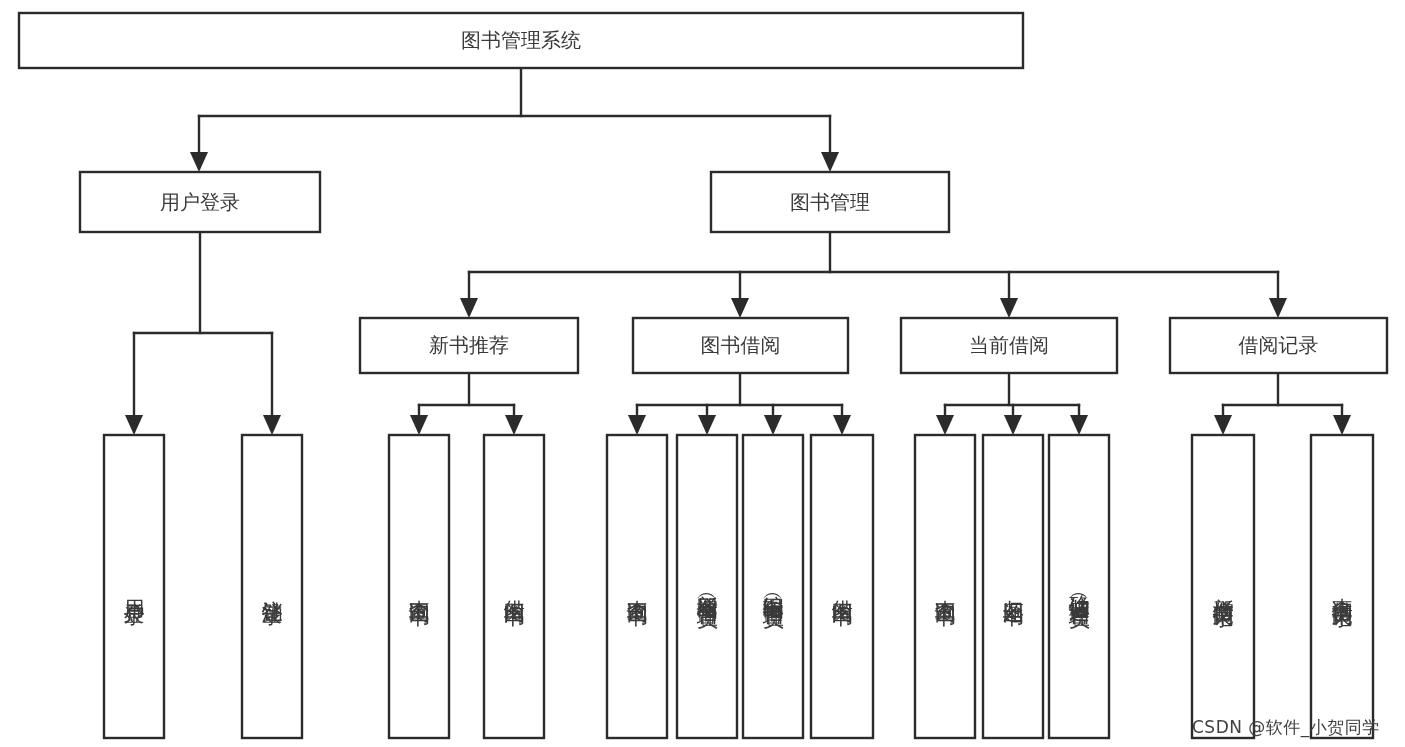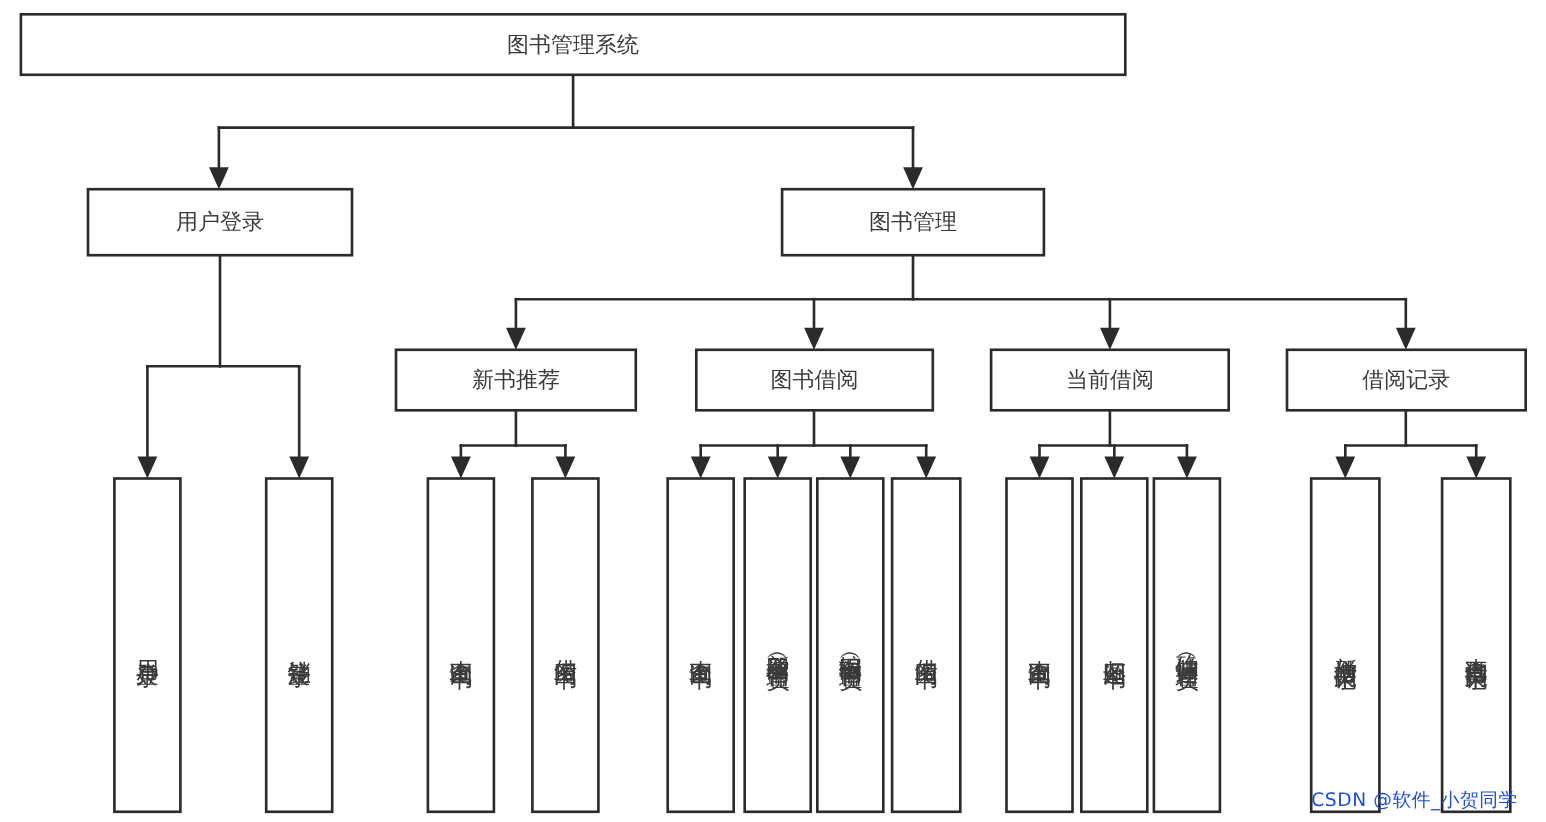--- a/index.html
+++ b/index.html
@@ -191,15 +191,15 @@
       <div class="vlabel" style="left: 677px; top: 435px; width: 60px; height: 303px;">新增图书（管理员）</div>
       <div class="vlabel" style="left: 743px; top: 435px; width: 60px; height: 303px;">编辑图书（管理员）</div>
       <div class="vlabel" style="left: 811px; top: 435px; width: 62px; height: 303px;">借阅图书</div>
       <div class="vlabel" style="left: 915px; top: 435px; width: 60px; height: 303px;">查询图书</div>
       <div class="vlabel" style="left: 983px; top: 435px; width: 60px; height: 303px;">归还图书</div>
       <div class="vlabel" style="left: 1049px; top: 435px; width: 60px; height: 303px;">确认归还（管理员）</div>
       <div class="vlabel" style="left: 1192px; top: 435px; width: 62px; height: 303px;">新增借阅记录</div>
       <div class="vlabel" style="left: 1311px; top: 435px; width: 62px; height: 303px;">查询借阅记录</div>
     </div>
 
-  <div class="watermark" style="left: 1192px; top: 716px; color: #1d4ed8; text-align: right;">CSDN @软件_小贺同学</div>
+  <div class="watermark" style="left: 1192px; top: 716px; color: #404040; text-align: right;">CSDN @软件_小贺同学</div>
 
 </div>
 
 </body></html>

